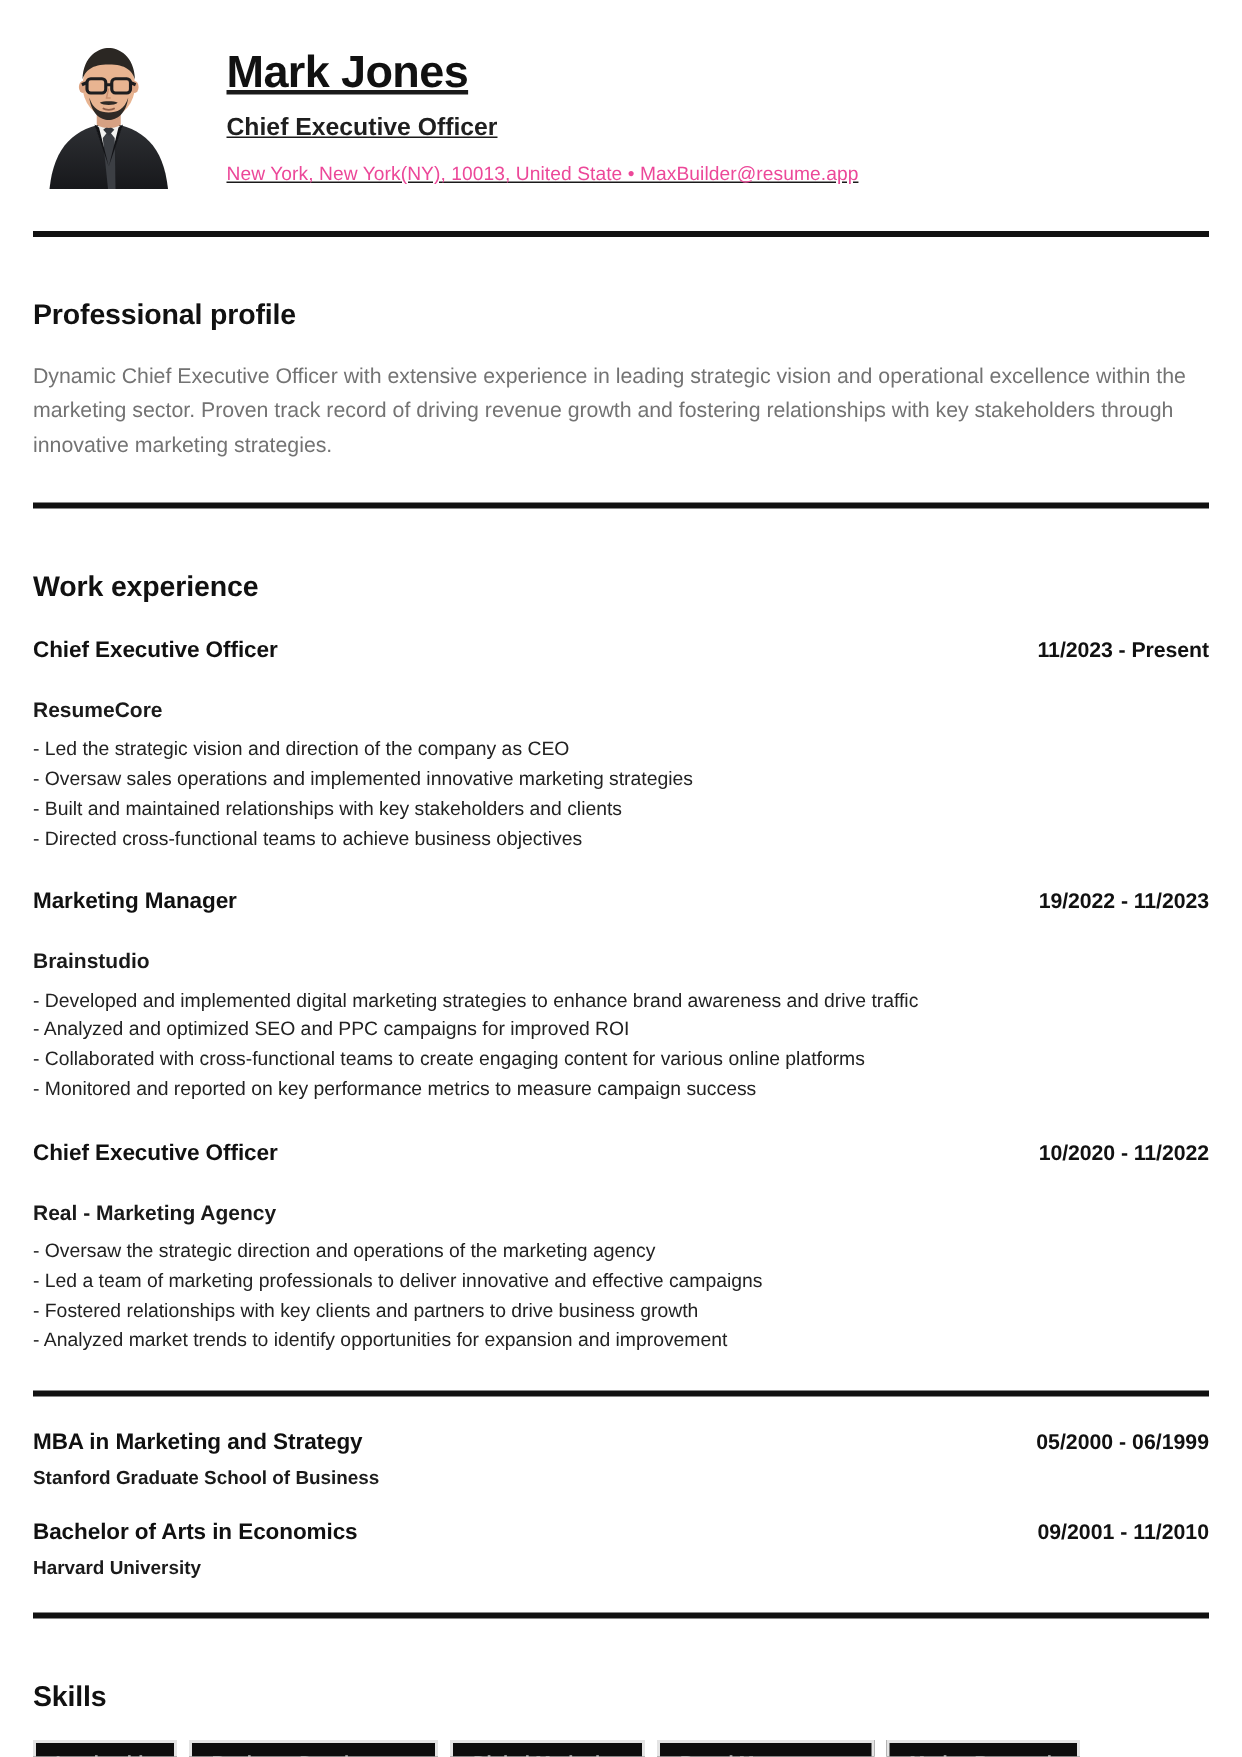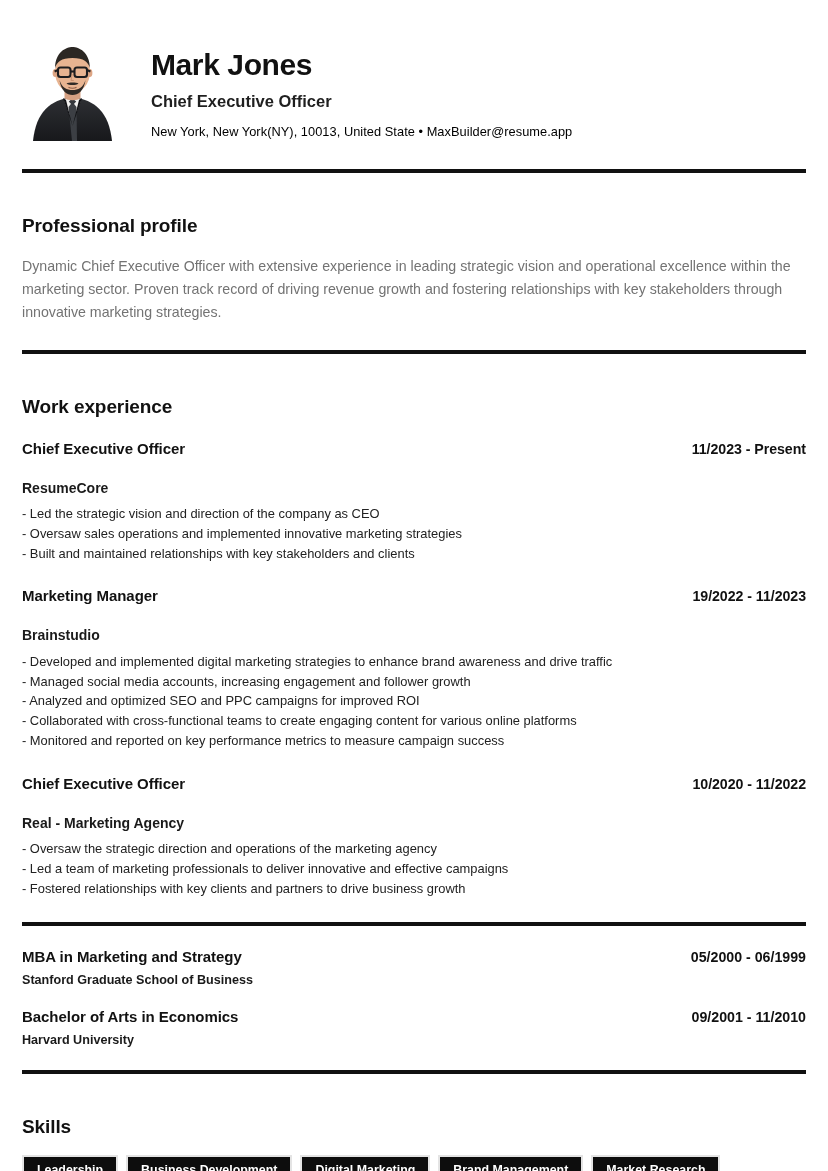--- a/index.html
+++ b/index.html
@@ -20,23 +20,24 @@
     position: relative;
     width: 828px;
     height: 1171px;
     background: #ffffff;
     padding: 0 22px;
   }
 
   
   .header {
     display: flex;
-    align-items: flex-end;
-    padding-top: 40px;
+    align-items: center;
+    padding-top: 25px;
     padding-bottom: 6px;
+    text-decoration: underline;
   }
 
   .photo {
     width: 101px;
     height: 101px;
     flex: 0 0 101px;
     margin-right: 28px;
     overflow: hidden;
     position: relative;
     background: #ffffff;
@@ -56,21 +57,21 @@
   .job-title {
     font-size: 16.5px;
     font-weight: 600;
     color: #1f1f1f;
     margin-top: 9px;
     line-height: 1.2;
   }
 
   .contact {
     font-size: 12.8px;
-    color: #000000;
+    color: #ec4899;
     margin-top: 13px;
     line-height: 1.3;
     letter-spacing: 0.05px;
   }
 
   
   .rule {
     height: 4px;
     background: #111111;
     width: 100%;
@@ -269,48 +270,49 @@
     <div class="entry first">
       <div class="entry-head">
         <div class="entry-role">Chief Executive Officer</div>
         <div class="entry-date">11/2023 - Present</div>
       </div>
       <div class="entry-org">ResumeCore</div>
       <div class="bullets">
         <div class="bullet">- Led the strategic vision and direction of the company as CEO</div>
         <div class="bullet">- Oversaw sales operations and implemented innovative marketing strategies</div>
         <div class="bullet">- Built and maintained relationships with key stakeholders and clients</div>
+        <div class="bullet">- Directed cross-functional teams to achieve business objectives</div>
       </div>
     </div>
 
     <div class="entry">
       <div class="entry-head">
         <div class="entry-role">Marketing Manager</div>
         <div class="entry-date">19/2022 - 11/2023</div>
       </div>
       <div class="entry-org">Brainstudio</div>
       <div class="bullets">
         <div class="bullet">- Developed and implemented digital marketing strategies to enhance brand awareness and drive traffic</div>
-        <div class="bullet">- Managed social media accounts, increasing engagement and follower growth</div>
         <div class="bullet">- Analyzed and optimized SEO and PPC campaigns for improved ROI</div>
         <div class="bullet">- Collaborated with cross-functional teams to create engaging content for various online platforms</div>
         <div class="bullet">- Monitored and reported on key performance metrics to measure campaign success</div>
       </div>
     </div>
 
     <div class="entry">
       <div class="entry-head">
         <div class="entry-role">Chief Executive Officer</div>
         <div class="entry-date">10/2020 - 11/2022</div>
       </div>
       <div class="entry-org">Real - Marketing Agency</div>
       <div class="bullets">
         <div class="bullet">- Oversaw the strategic direction and operations of the marketing agency</div>
         <div class="bullet">- Led a team of marketing professionals to deliver innovative and effective campaigns</div>
         <div class="bullet">- Fostered relationships with key clients and partners to drive business growth</div>
+        <div class="bullet">- Analyzed market trends to identify opportunities for expansion and improvement</div>
       </div>
     </div>
   </div>
 
   <div class="rule r3"></div>
 
   <div class="section">
 
     <div class="edu-entry first">
       <div class="edu-head">

